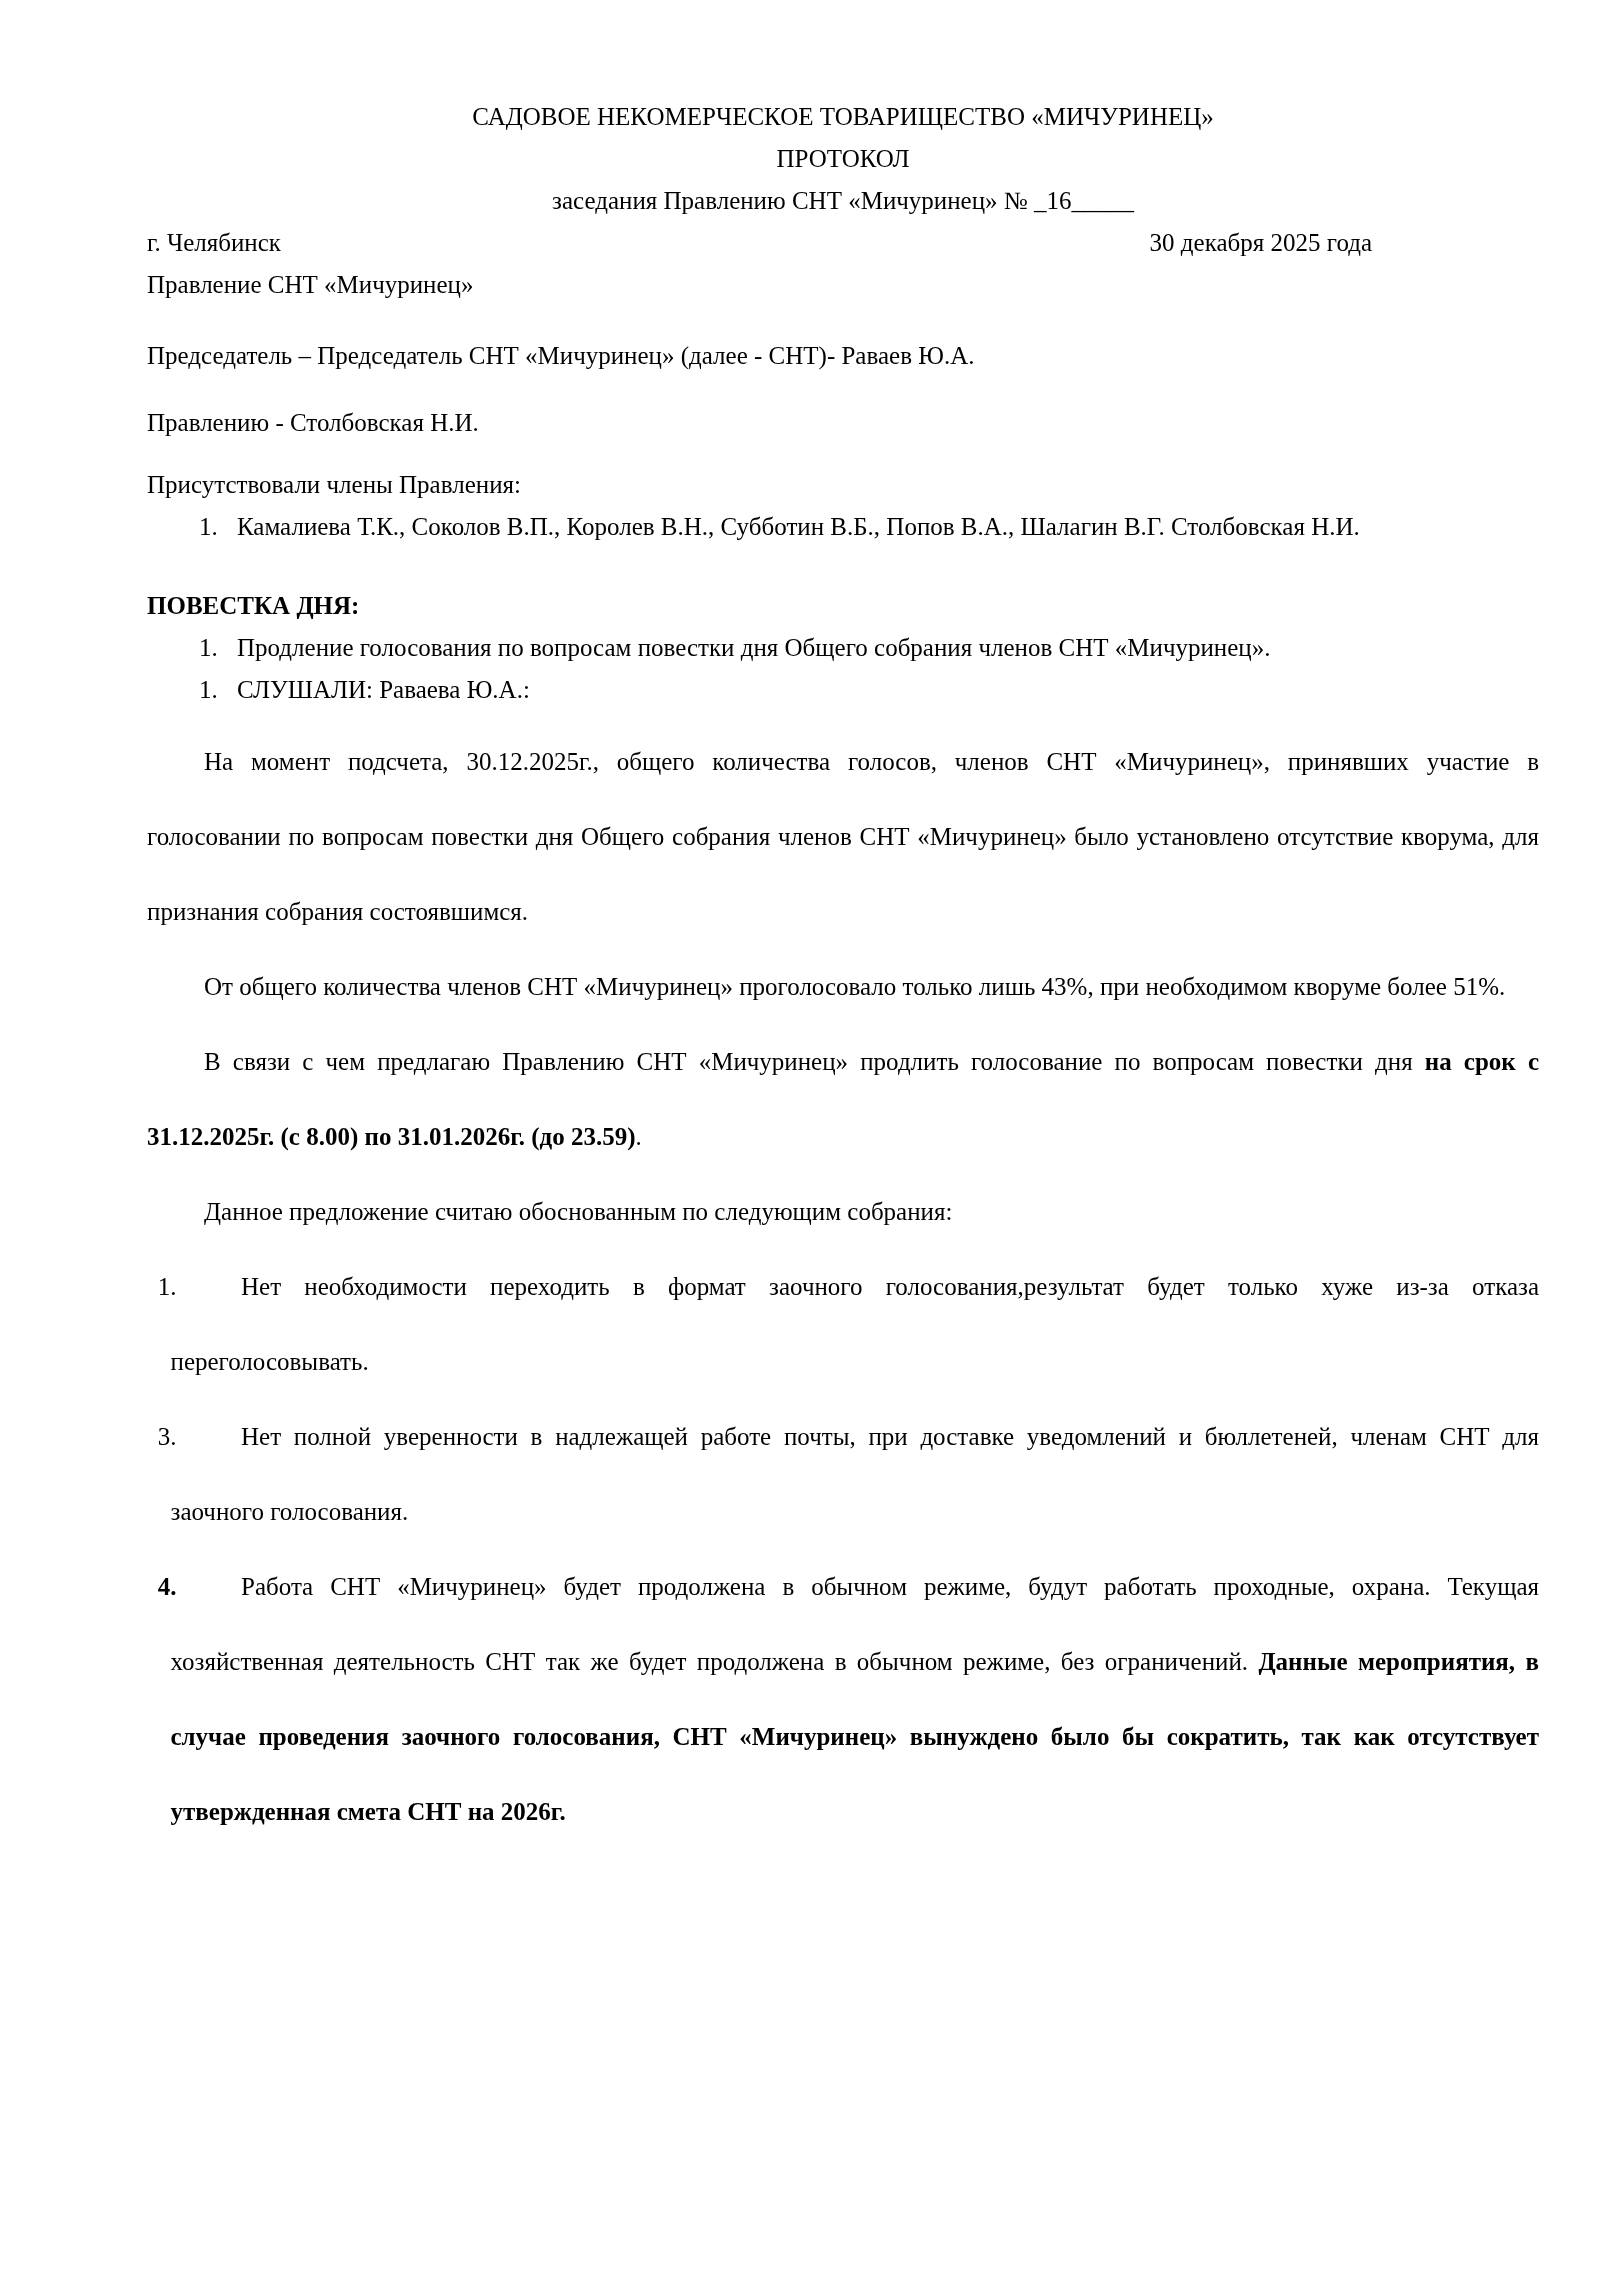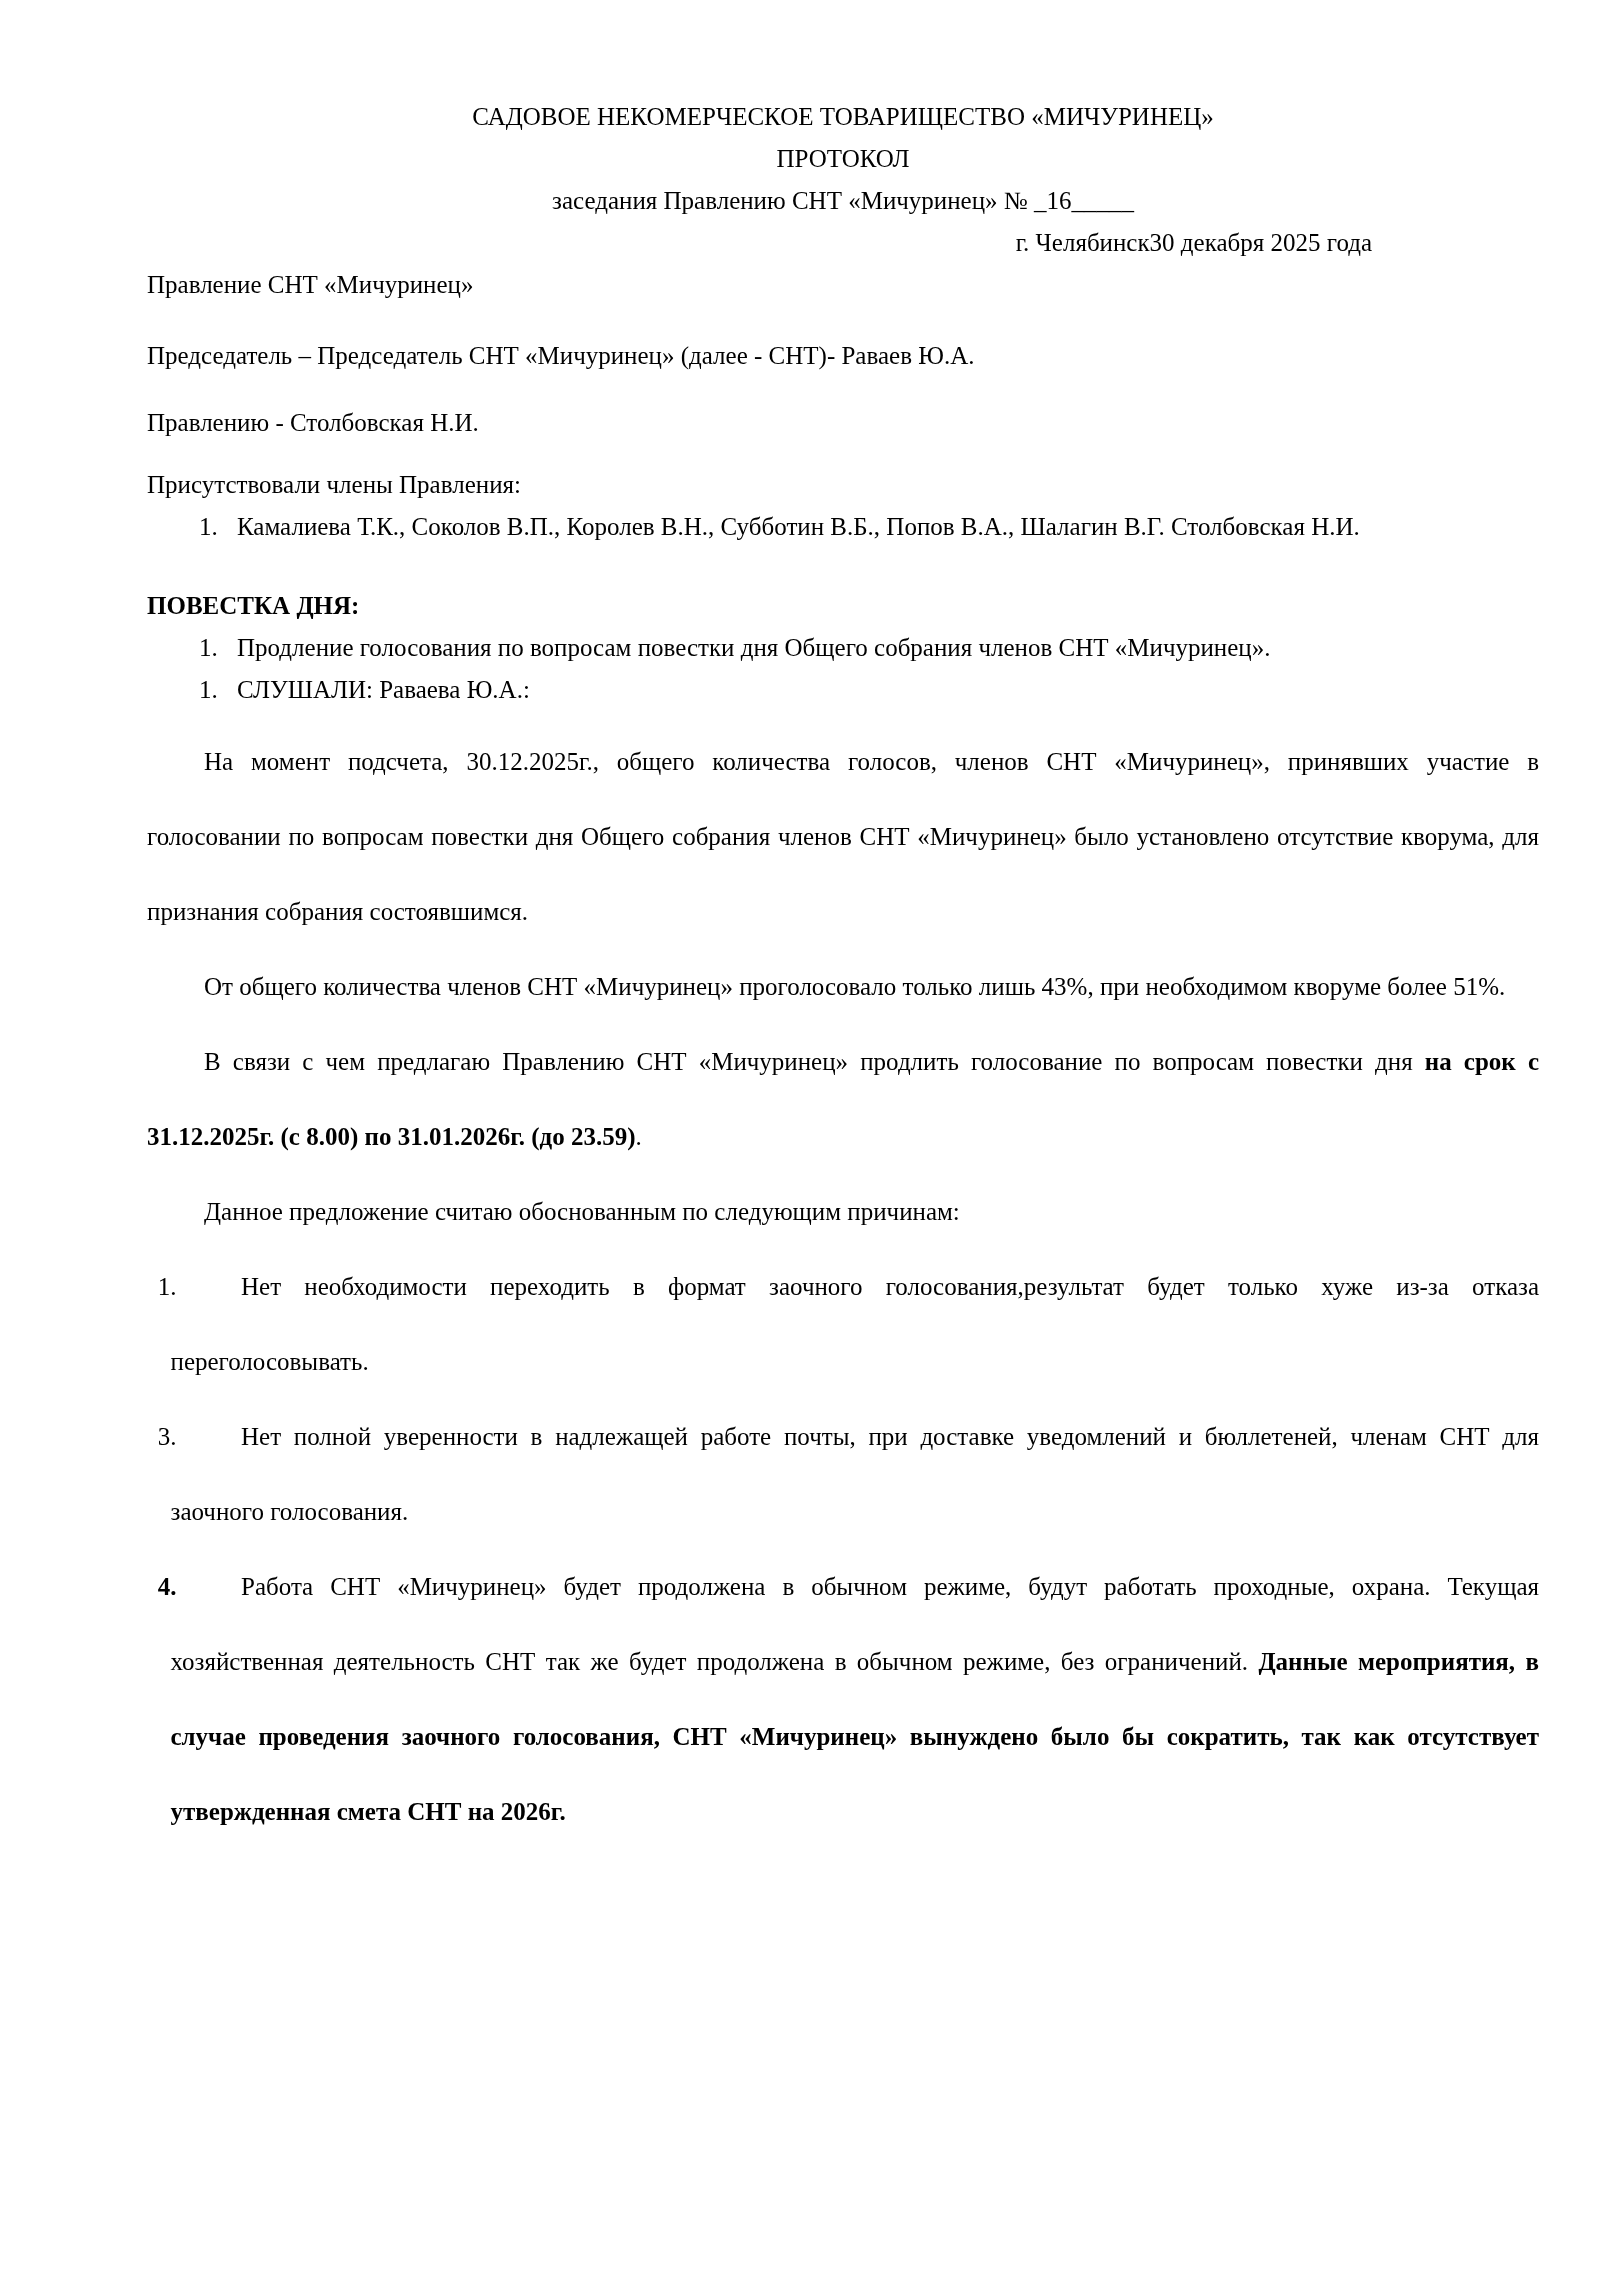--- a/index.html
+++ b/index.html
@@ -11,21 +11,21 @@
     background:#ffffff;
     color:#000000;
     box-sizing:border-box;
     padding:96px 82px 0 147px;
     font-family:"Liberation Serif","DejaVu Serif",serif;
     font-size:25px;
     line-height:42px;
     overflow:hidden;
   }
   .center{text-align:center;}
-  .row-citydate{display:flex;justify-content:flex-end;}
+  .row-citydate{display:flex;justify-content:space-between;}
   .row-citydate .date{margin-right:167px;white-space:nowrap;}
   .m0{margin:0;}
   .chairman{margin:29px 0 0 0;}
   .secretary{margin:24.5px 0 0 0;}
   .attendees-h{margin:20px 0 0 0;}
   .agenda-h{margin:37px 0 0 0;font-weight:bold;}
   .heard{margin:31px 0 0 0;}
   
   .top-item{margin:0;padding-left:86px;text-indent:-86px;}
   .top-marker{display:inline-block;box-sizing:border-box;width:90px;padding-left:52px;text-indent:0;}
@@ -67,21 +67,21 @@
   <p class="top-item heard"><span class="top-marker">1.</span><span>СЛУШАЛИ: Раваева Ю.А.:</span></p>
 
   <div class="ds">
 
     <p class="para">На момент подсчета, 30.12.2025г., общего количества голосов, членов СНТ «Мичуринец», принявших участие в голосовании по вопросам повестки дня Общего собрания членов СНТ «Мичуринец» было установлено отсутствие кворума, для признания собрания состоявшимся.</p>
 
     <p class="para">От общего количества членов СНТ «Мичуринец» проголосовало только лишь 43%, при необходимом кворуме более 51%.</p>
 
     <p class="para"><span>В связи с чем предлагаю Правлению СНТ «Мичуринец» продлить голосование по вопросам повестки дня </span><span class="bold">на срок с 31.12.2025г. (с 8.00) по 31.01.2026г. (до 23.59)</span><span>.</span></p>
 
-    <p class="para">Данное предложение считаю обоснованным по следующим причинам:</p>
+    <p class="para">Данное предложение считаю обоснованным по следующим собрания:</p>
 
     <p class="num-p"><span class="num-marker">1.</span><span>Нет необходимости переходить в формат заочного голосования,результат будет только хуже из-за отказа  переголосовывать.</span></p>
 
 
     <p class="num-p"><span class="num-marker">3.</span><span>Нет полной уверенности в надлежащей работе почты, при доставке уведомлений и бюллетеней, членам СНТ для заочного голосования.</span></p>
 
     <p class="num-p"><span class="num-marker bold">4.</span><span>Работа СНТ «Мичуринец» будет продолжена в обычном режиме, будут работать проходные, охрана. Текущая хозяйственная деятельность СНТ так же будет продолжена в обычном режиме, без ограничений. </span><span class="bold">Данные мероприятия, в случае проведения заочного голосования, СНТ «Мичуринец» вынуждено было бы сократить, так как отсутствует утвержденная смета СНТ на 2026г.</span></p>
 
   </div>
 

